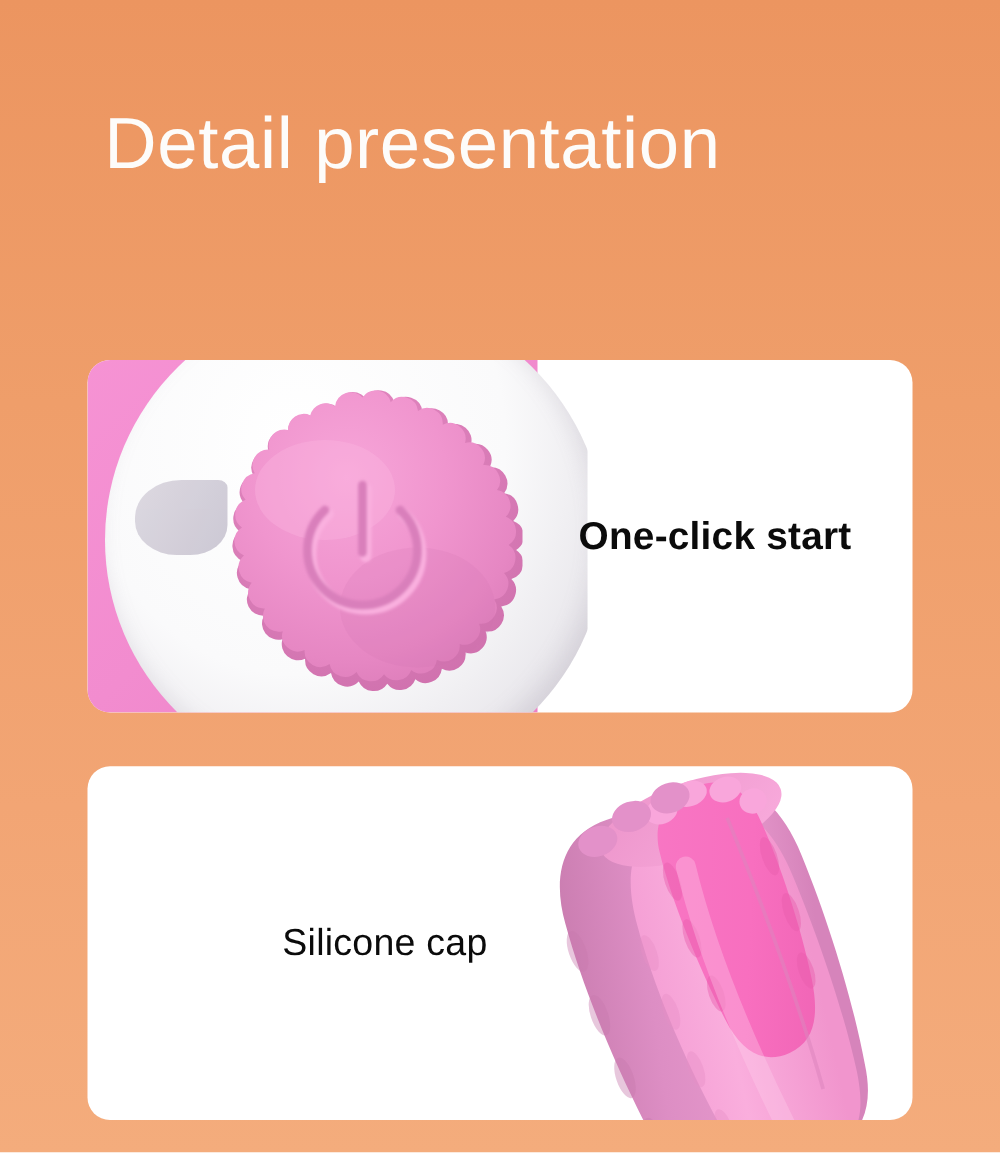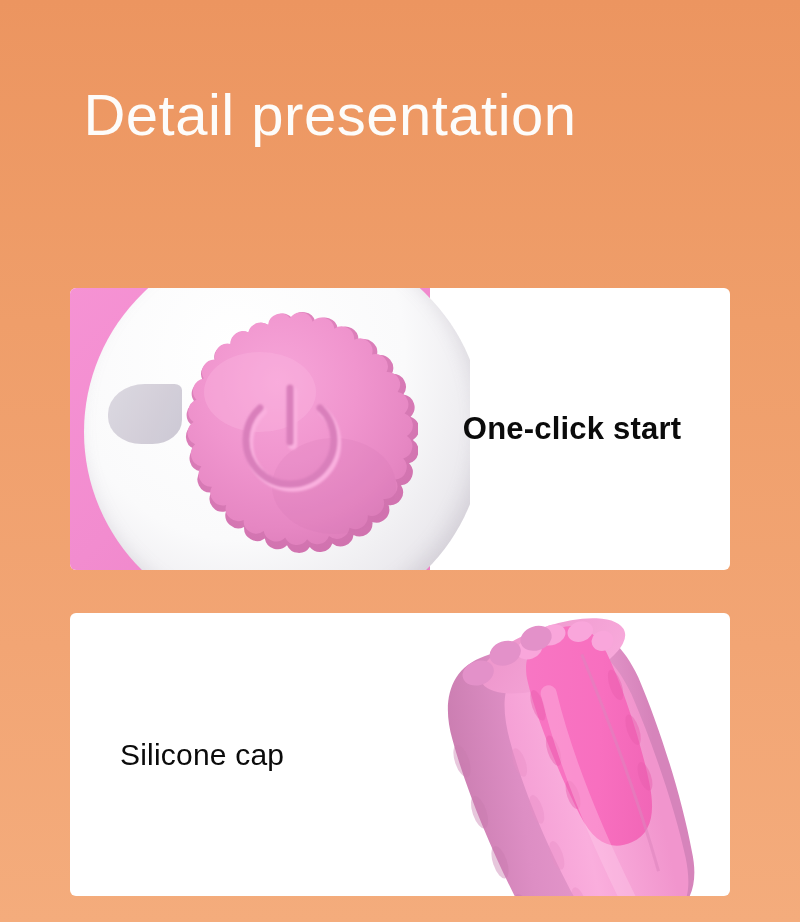--- a/index.html
+++ b/index.html
@@ -34,21 +34,21 @@
     font-weight: 400;
     letter-spacing: 0.5px;
     line-height: 62px;
     white-space: nowrap;
   }
 
   
   .card {
     position: absolute;
     background: #FFFFFF;
-    border-radius: 6px;
+    border-radius: 18px;
     overflow: hidden;
   }
   #card-one {
     left: 70px;
     top: 288px;
     width: 660px;
     height: 282px;
   }
   #card-two {
     left: 70px;
@@ -71,21 +71,21 @@
     text-align: center;
     font-size: 31px;
     font-weight: 700;
     letter-spacing: 0.2px;
   }
   #label-two {
     left: 50px;
     top: 50%;
     transform: translateY(-50%);
     width: 270px;
-    text-align: left;
+    text-align: right;
     font-size: 30px;
     font-weight: 400;
     letter-spacing: 0.2px;
   }
 
   
   .photo-one {
     position: absolute;
     left: 0;
     top: 0;

